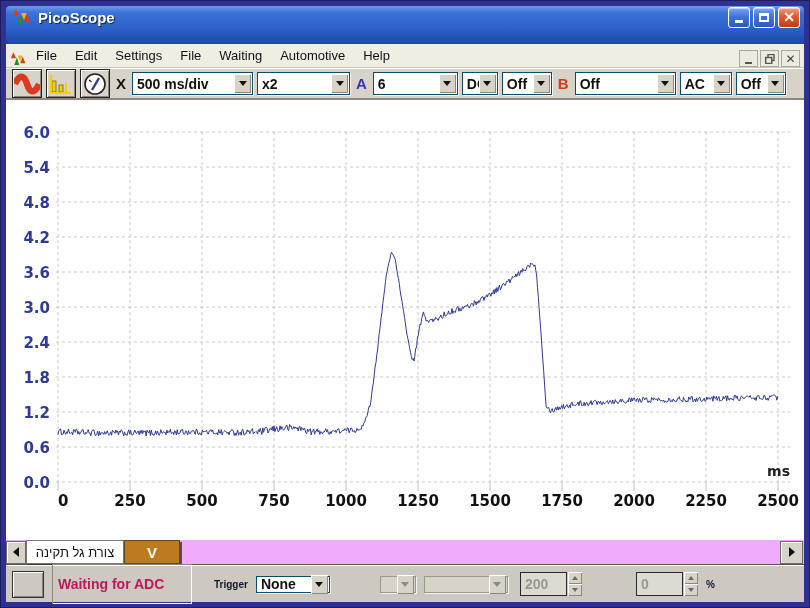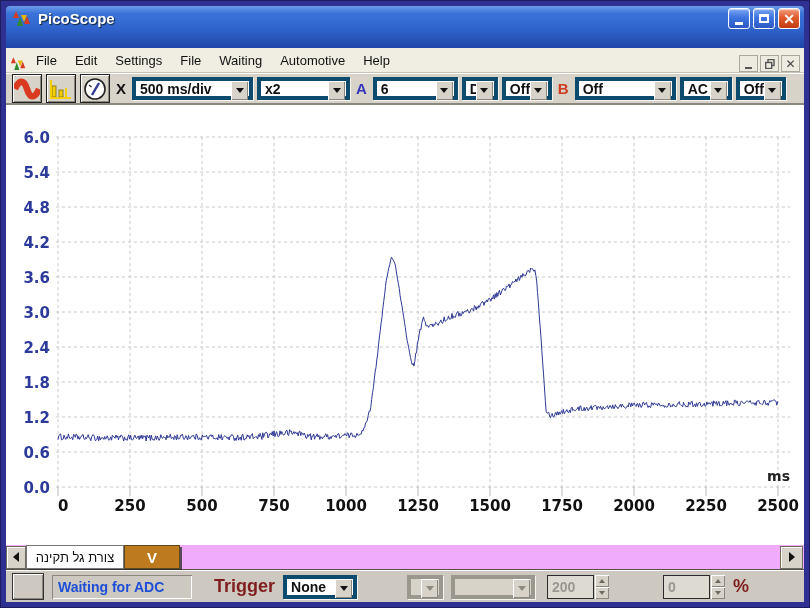--- a/index.html
+++ b/index.html
@@ -44,21 +44,21 @@
   }
   .tool-btn {
     width:30px; height:29px; background:#D7D3C9; border:1px solid #222;
     box-shadow:inset 1px 1px 0 #fff, inset -1px -1px 0 #8a877e;
     display:flex; align-items:center; justify-content:center;
   }
   .tool-label { font-weight:bold; font-size:15px; color:#111; padding:0 2px; }
   .label-a { color:#3333BB; }
   .label-b { color:#D03A1E; }
   .combo {
-    height:23px; background:#fff; border:4px solid #0c4a6e; display:flex; align-items:flex-start;
+    height:23px; background:#fff; border:1px solid #0c4a6e; display:flex; align-items:center;
     box-shadow:1px 1px 0 #f5f4ef;
   }
   .combo-text { flex:1; font-size:14px; font-weight:bold; color:#111; padding:0 4px; white-space:nowrap; overflow:hidden; }
   .combo-arrow {
     width:17px; height:19px; margin-right:1px; background:#D7D3C9;
     box-shadow:inset 1px 1px 0 #fff, inset -1px -1px 0 #8a877e;
     display:flex; align-items:center; justify-content:center;
   }
   .tri-down { width:0; height:0; border-left:4px solid transparent; border-right:4px solid transparent; border-top:5px solid #111; }
   .combo.disabled { background:#D7D3C9; border-color:#9a978d; }
@@ -86,26 +86,26 @@
   
   .statusbar {
     height:37px; background:#CDC9C0; border-top:1px solid #fff;
     display:flex; align-items:center; padding:0 6px; gap:8px;
   }
   .status-blank-btn {
     width:32px; height:27px; background:#CDC9C0; border:1px solid #333;
     box-shadow:inset 1px 1px 0 #fff, inset -1px -1px 0 #8a877e;
   }
   .status-panel {
-    width:140px; height:24px; display:flex; align-items:center; padding:0 6px;
+    width:140px; height:40px; display:flex; align-items:center; padding:0 6px;
     box-shadow:inset 1px 1px 0 #8a877e, inset -1px -1px 0 #fff;
-    font-weight:bold; font-size:14px; color:#1d4ed8;
-  }
-  .bar-label { font-weight:bold; font-size:18px; color:#7f1d1d; }
-  .combo.status { height:24px; }
+    font-weight:bold; font-size:14px; color:#be185d;
+  }
+  .bar-label { font-weight:bold; font-size:10px; color:#0f172a; }
+  .combo.status { height:17px; }
   .spinbox { display:flex; align-items:stretch; height:24px; }
   .spin-field {
     width:47px; background:#DDDAD2; border:1px solid #2a2a2a;
     font-size:14px; font-weight:bold; color:#9a978f; display:flex; align-items:center; padding:4px 4px;
   }
   .spin-arrows { width:14px; display:flex; flex-direction:column; margin-left:1px; }
   .spin-btn {
     flex:1; background:#D7D3C9; box-shadow:inset 1px 1px 0 #fff, inset -1px -1px 0 #8a877e;
     display:flex; align-items:center; justify-content:center;
   }

